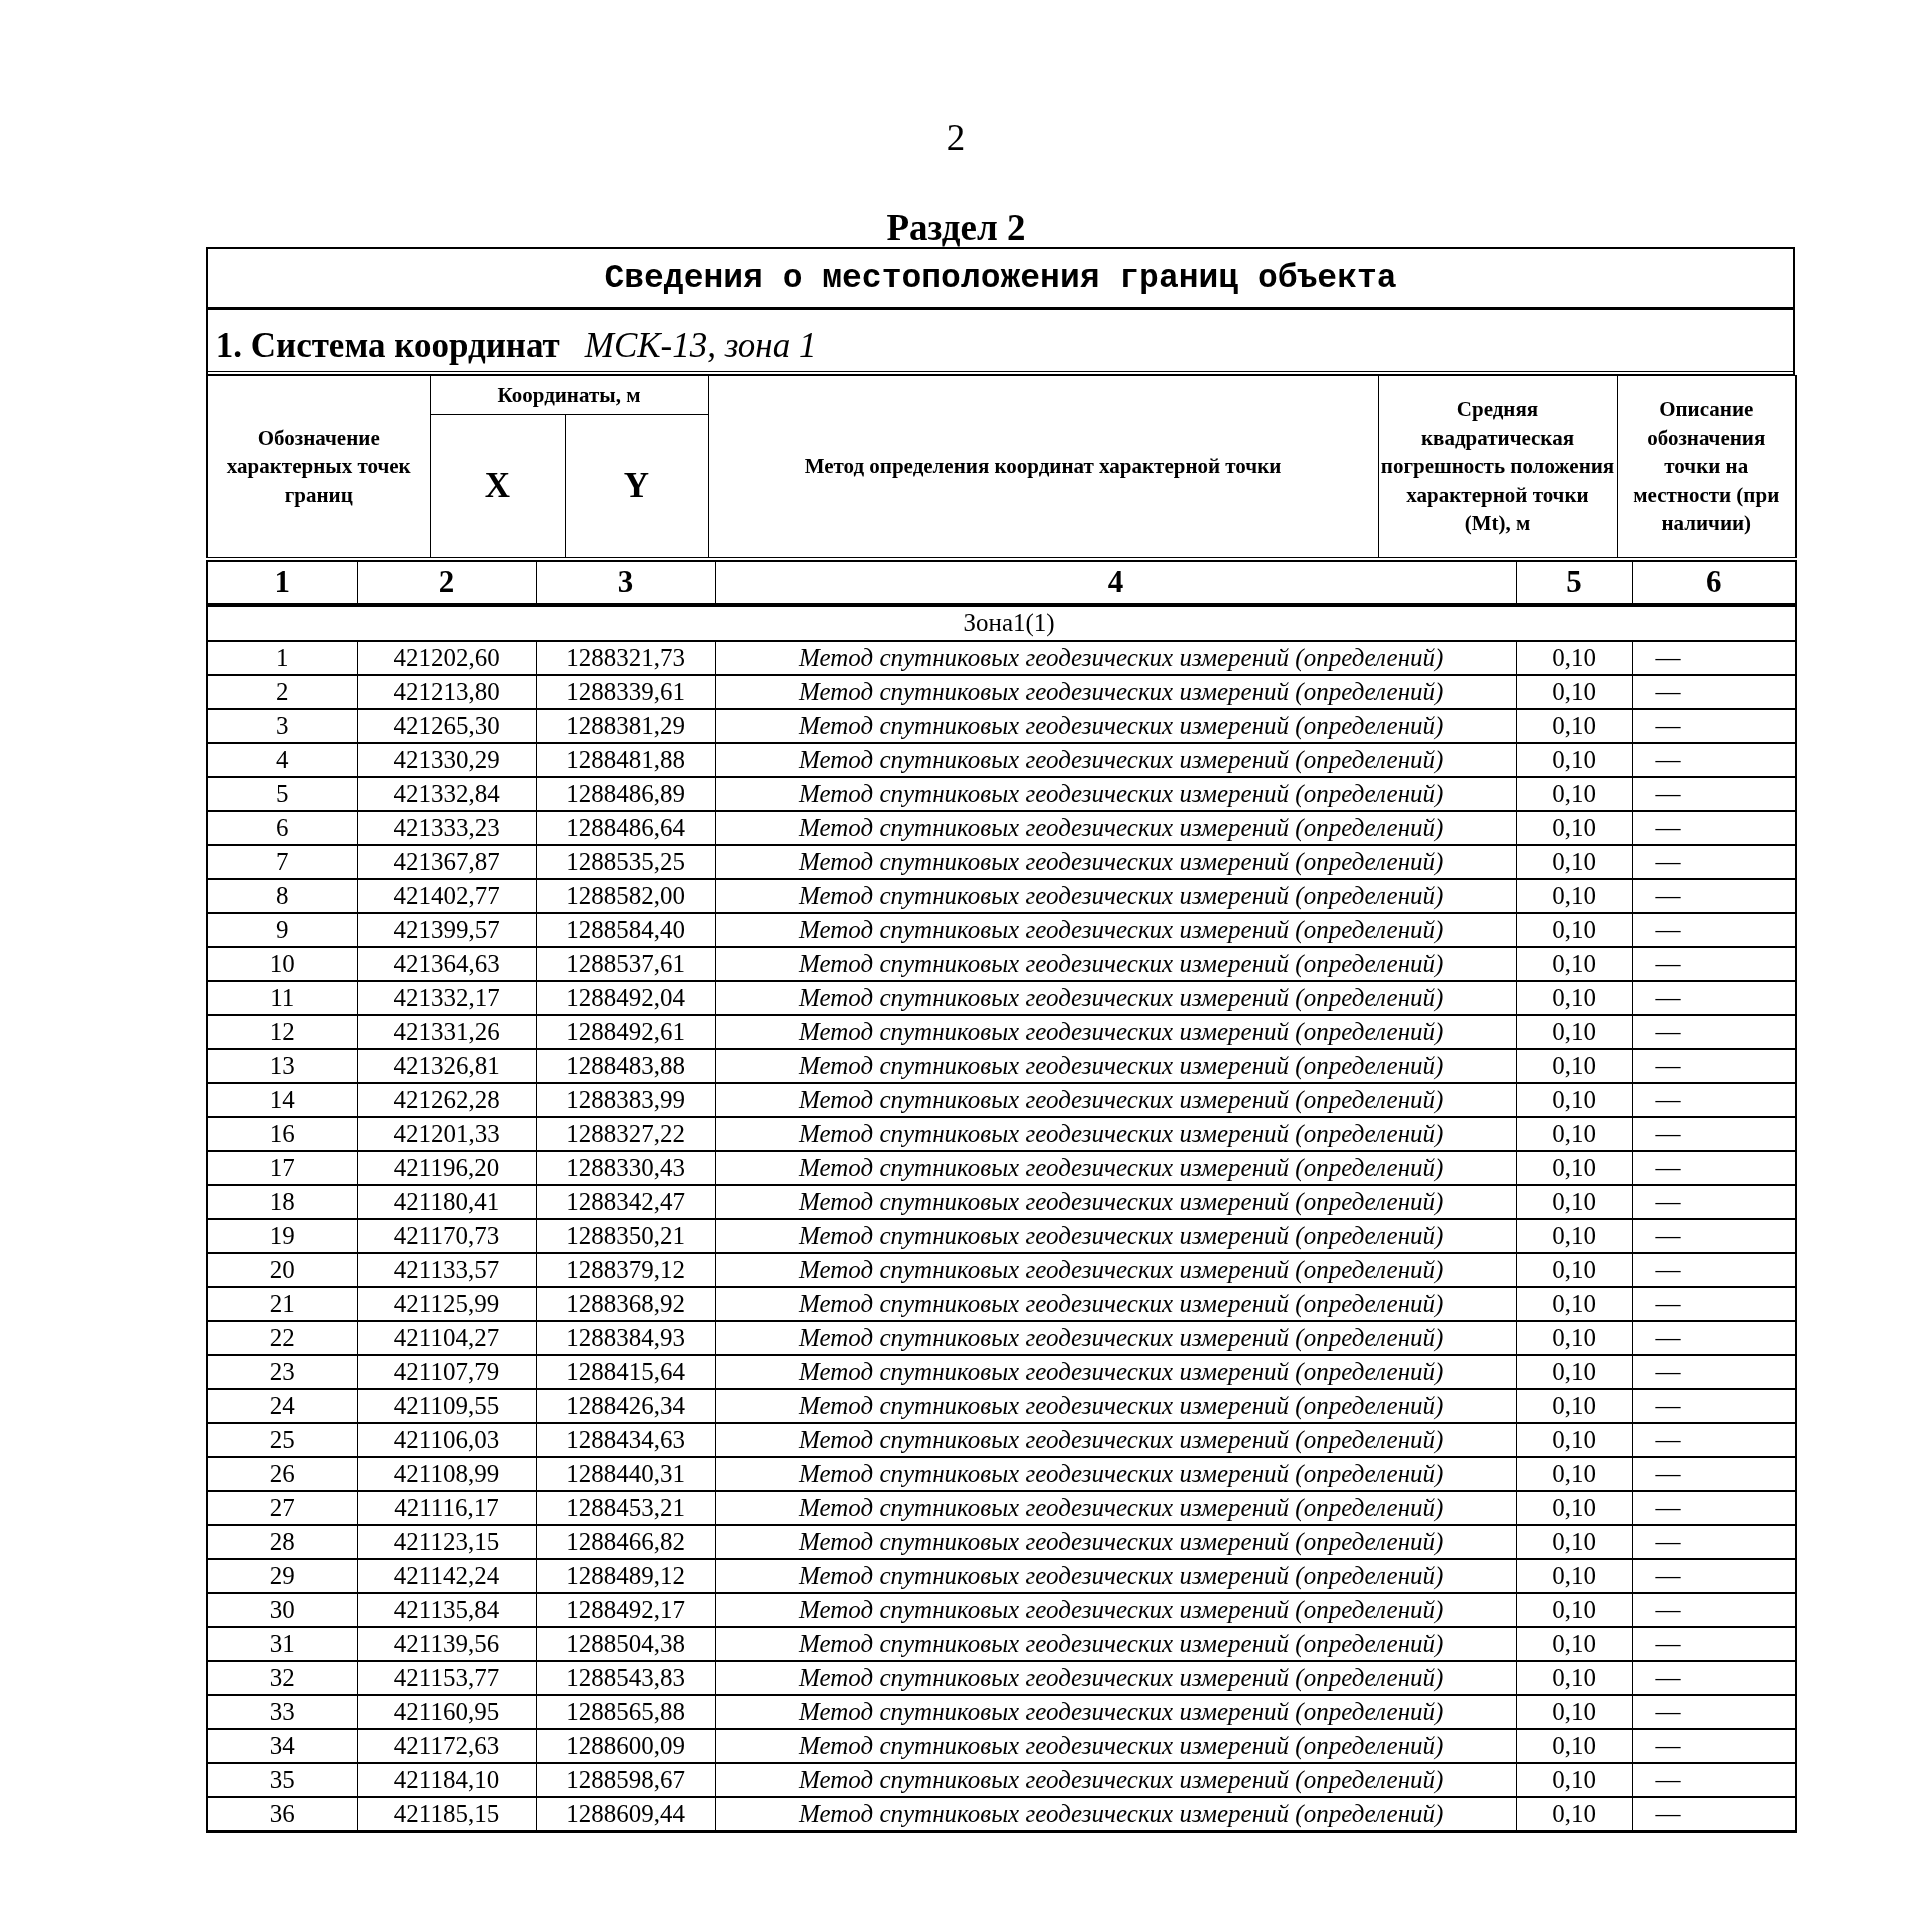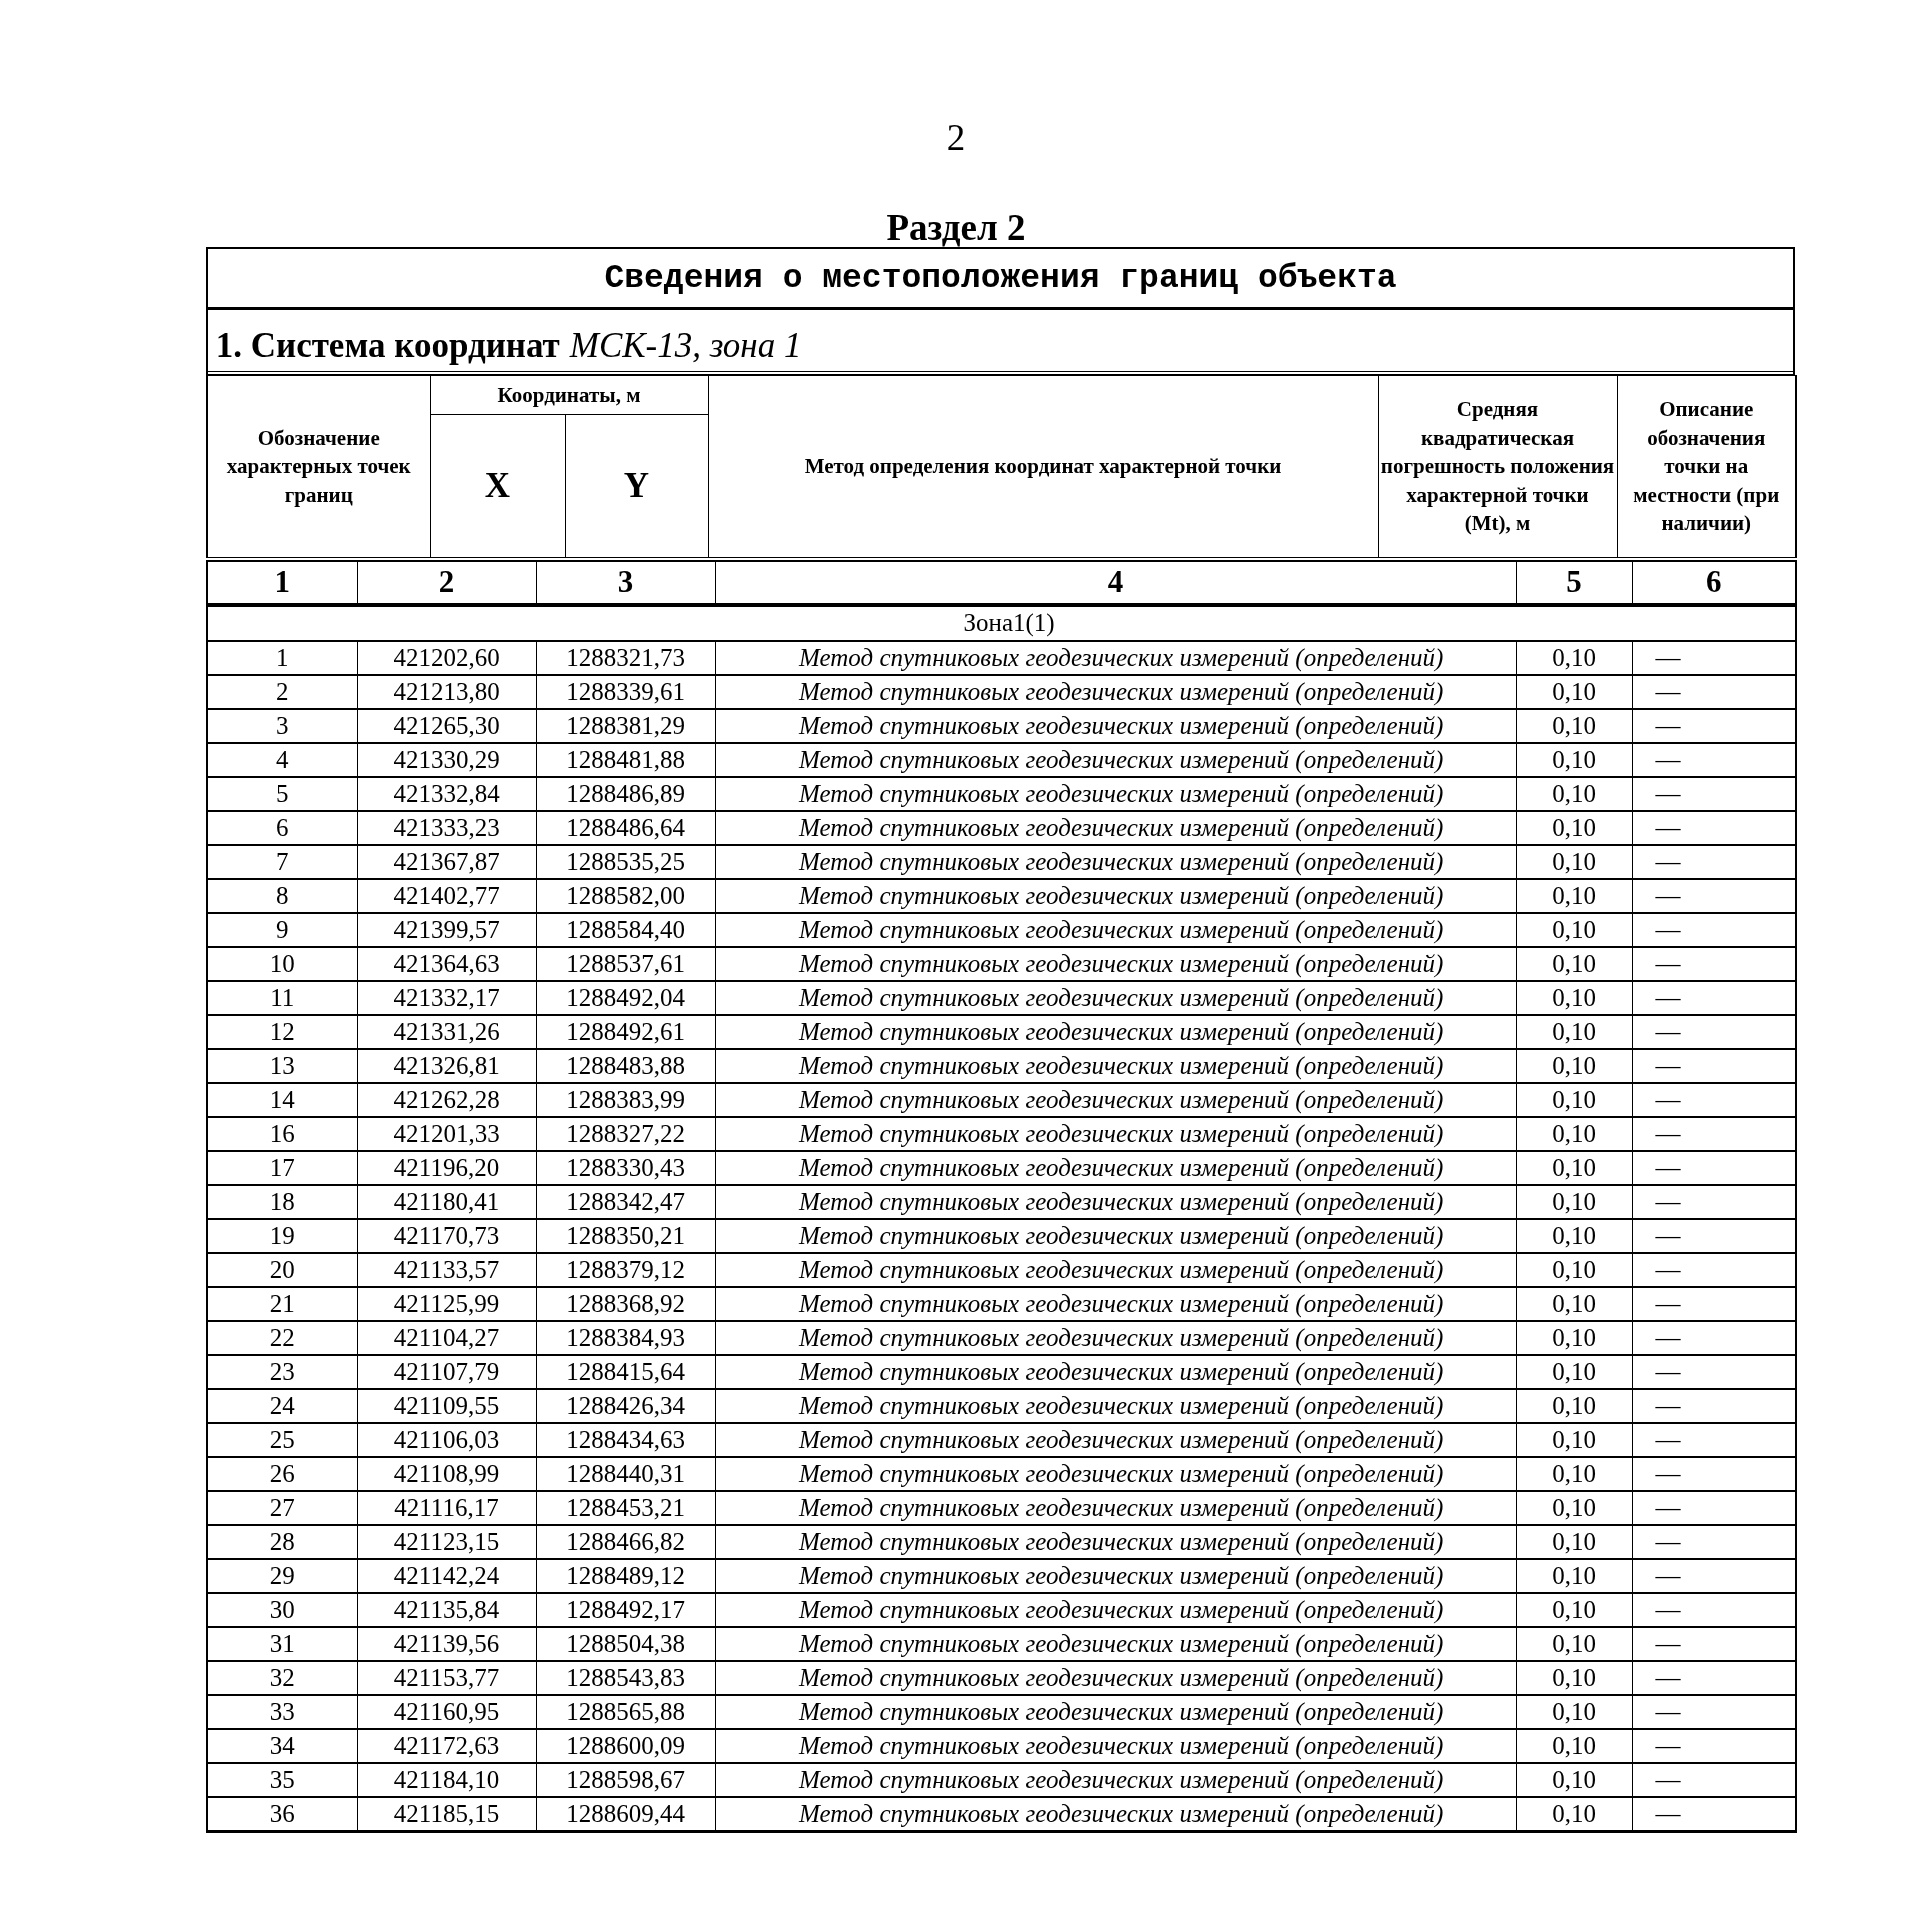--- a/index.html
+++ b/index.html
@@ -22,23 +22,22 @@
     border: 2.3px solid #000; border-bottom: none;
   }
   .box-title {
     height: 58px; display: flex; align-items: center; justify-content: center;
     font-size: 33px; font-weight: bold; border-bottom: 3.9px solid #000; font-family: Liberation Mono, monospace;
   }
   .box-line {
     height: 65px; display: flex; align-items: flex-end; padding-left: 7.7px; padding-bottom: 4.6px;
     font-size: 35px; font-weight: bold; border-bottom: 4.6px double #000;
     box-sizing: border-box;
-    gap: 8px;
-  }
-  .box-line .italic { font-style: italic; font-weight: normal; margin-left: 2px; }
+  }
+  .box-line .italic { font-style: italic; font-weight: normal; margin-left: 25px; }
   .box-line2 {
     height: 58px; display: flex; align-items: flex-end; padding-left: 7.7px; padding-bottom: 3.9px;
     font-size: 33px; font-weight: bold; border-bottom: 4.6px double #000; box-sizing: border-box;
   }
   table { border-collapse: collapse; width: 100%; table-layout: fixed; }
   .head-table td {
     border: 1.2px solid #000; text-align: center; vertical-align: middle;
     font-size: 21px; font-weight: bold; line-height: 28.5px; padding: 0 2.3px;
   }
   .head-table { border-left: 2.3px solid #000; border-right: 2.3px solid #000; border-bottom: 4.6px double #000; }

